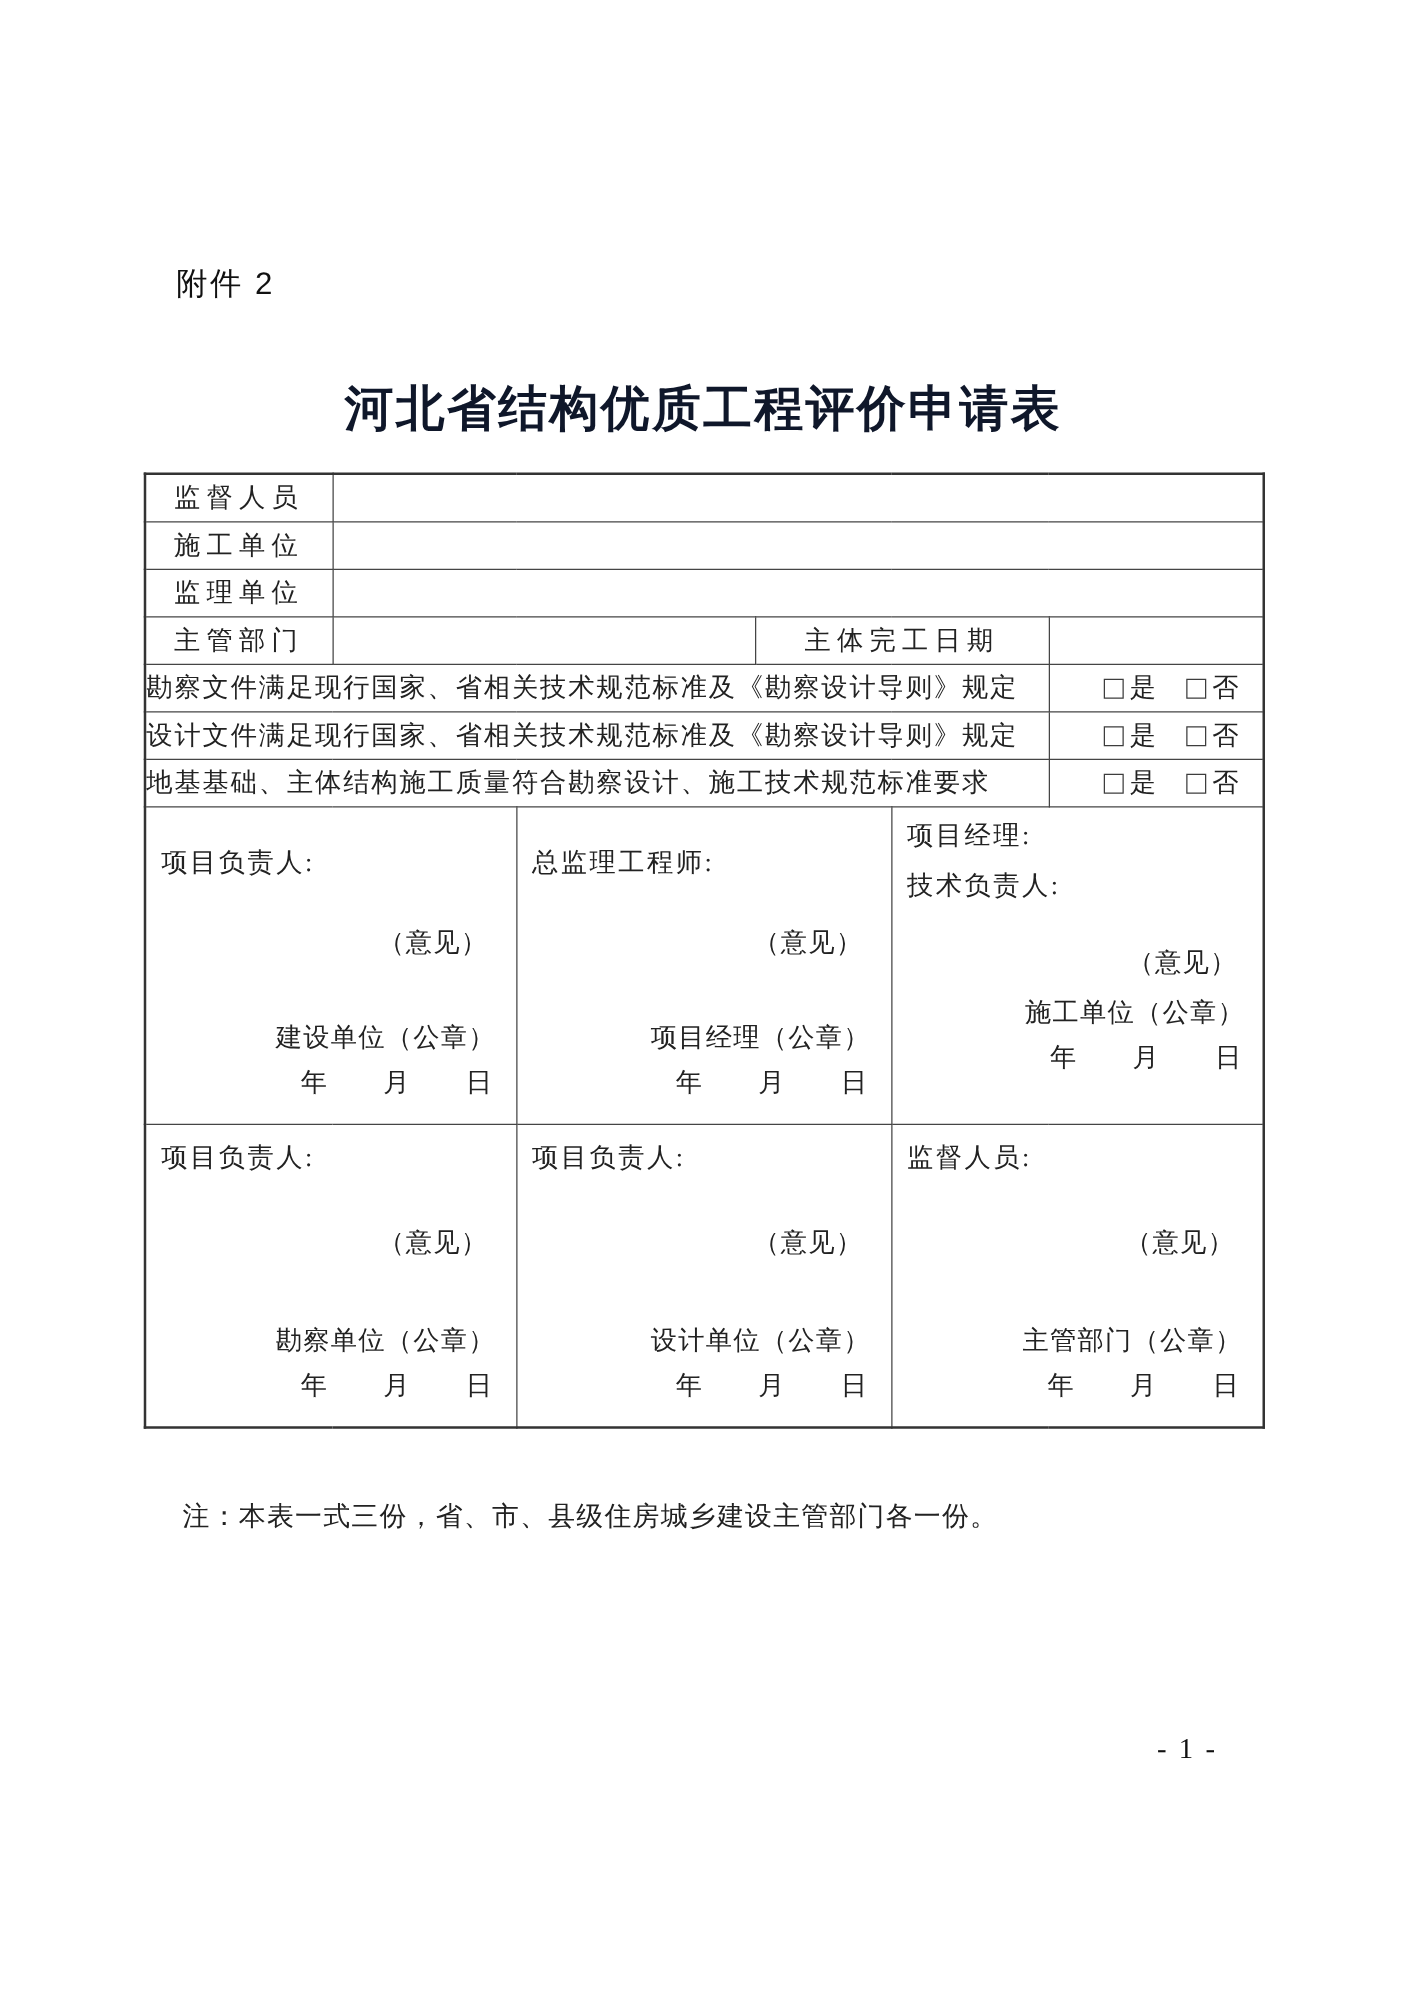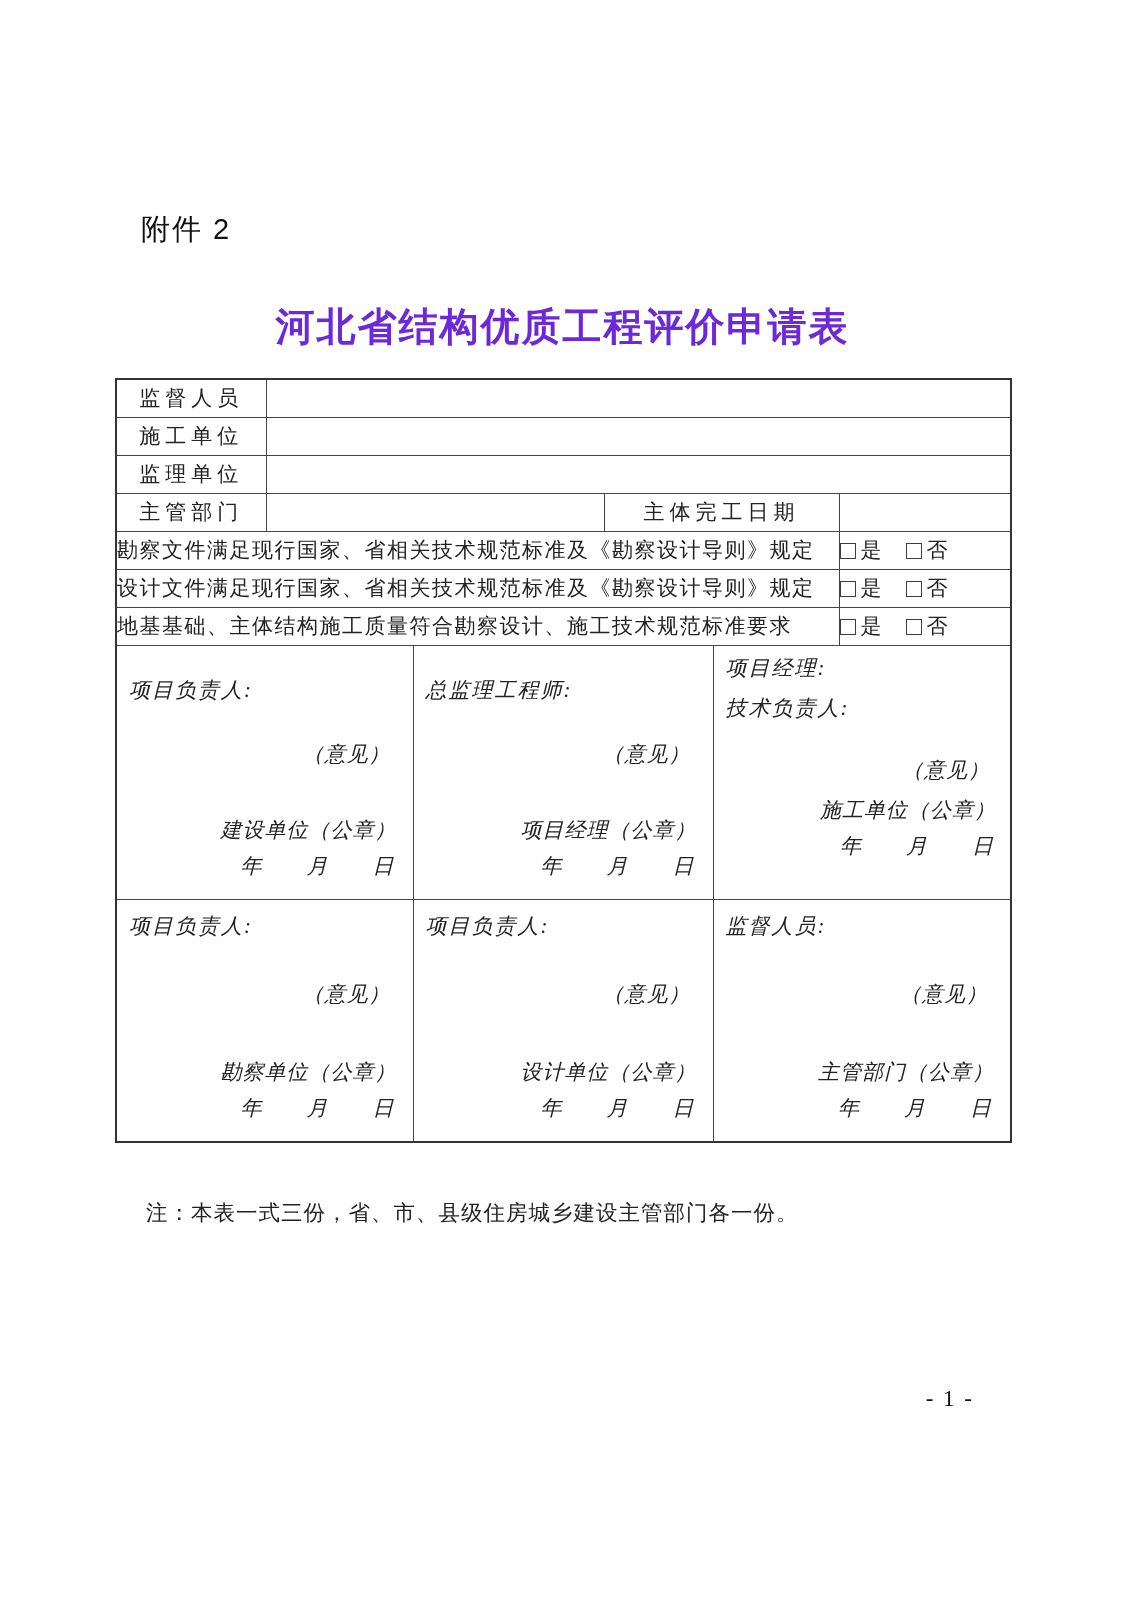--- a/index.html
+++ b/index.html
@@ -6,52 +6,52 @@
   html,body { background:#ffffff; }
   .page {
     position:relative; width:1131px; height:1600px; margin:0 auto;
     background:#ffffff; overflow:hidden;
     font-family:"Liberation Serif","DejaVu Serif",serif;
     color:#1f1f1f;
   }
   .attachment {
     position:absolute; left:141px; top:210px;
     font-family:"Liberation Sans","DejaVu Sans",sans-serif;
-    font-size:29px; color:#111; letter-spacing:2px;
+    font-size:25px; color:#111; letter-spacing:2px;
   }
   .title {
     position:absolute; left:115px; top:300px; width:895px;
     text-align:center; font-size:39px; font-weight:bold;
-    letter-spacing:2px; color:#6d28d9;
+    letter-spacing:2px; color:#0f172a;
   }
   table.form {
     position:absolute; left:115px; top:378px; width:895px;
     border-collapse:collapse; table-layout:fixed;
     border:2px solid #333;
   }
   table.form td {
     border:1.5px solid #454545;
     font-size:21px; color:#222; vertical-align:middle;
   }
   tr.r38 td { height:38px; }
   tr.sig1 td { height:254px; }
   tr.sig2 td { height:243px; }
   td.lbl { text-align:center; letter-spacing:5px; }
   td.val { background:#fff; }
   td.q   { text-align:left; font-size:21.5px; letter-spacing:1.5px; }
-  td.chk { text-align:left; font-size:21px; white-space:nowrap; }
+  td.chk { text-align:center; font-size:21px; white-space:nowrap;padding-left:24px; }
   .cbox {
     display:inline-block; width:16px; height:16px;
     border:1.5px solid #3d3d3d; vertical-align:-2px; margin-right:5px;
     background:#fff;
   }
   .chk-group { display:inline-block; }
   .chk-group + .chk-group { margin-left:24px; }
   td.sig { position:relative; vertical-align:top; }
-  td.sig .line { position:absolute; white-space:nowrap; font-size:21px; color:#222;font-style:italic; }
+  td.sig .line { position:absolute; white-space:nowrap; font-size:21px; color:#222; }
   .head { left:12px; letter-spacing:2px; }
   .opinion { right:22px; letter-spacing:1px; }
   .seal { right:16px; letter-spacing:1px; }
   .dateline { right:18px; letter-spacing:1px; }
   
   .v1 .head1   { top:30px; }
   .v1 .opinion { top:94px; }
   .v1 .seal    { top:170px; }
   .v1 .dateline{ top:206px; }
   

